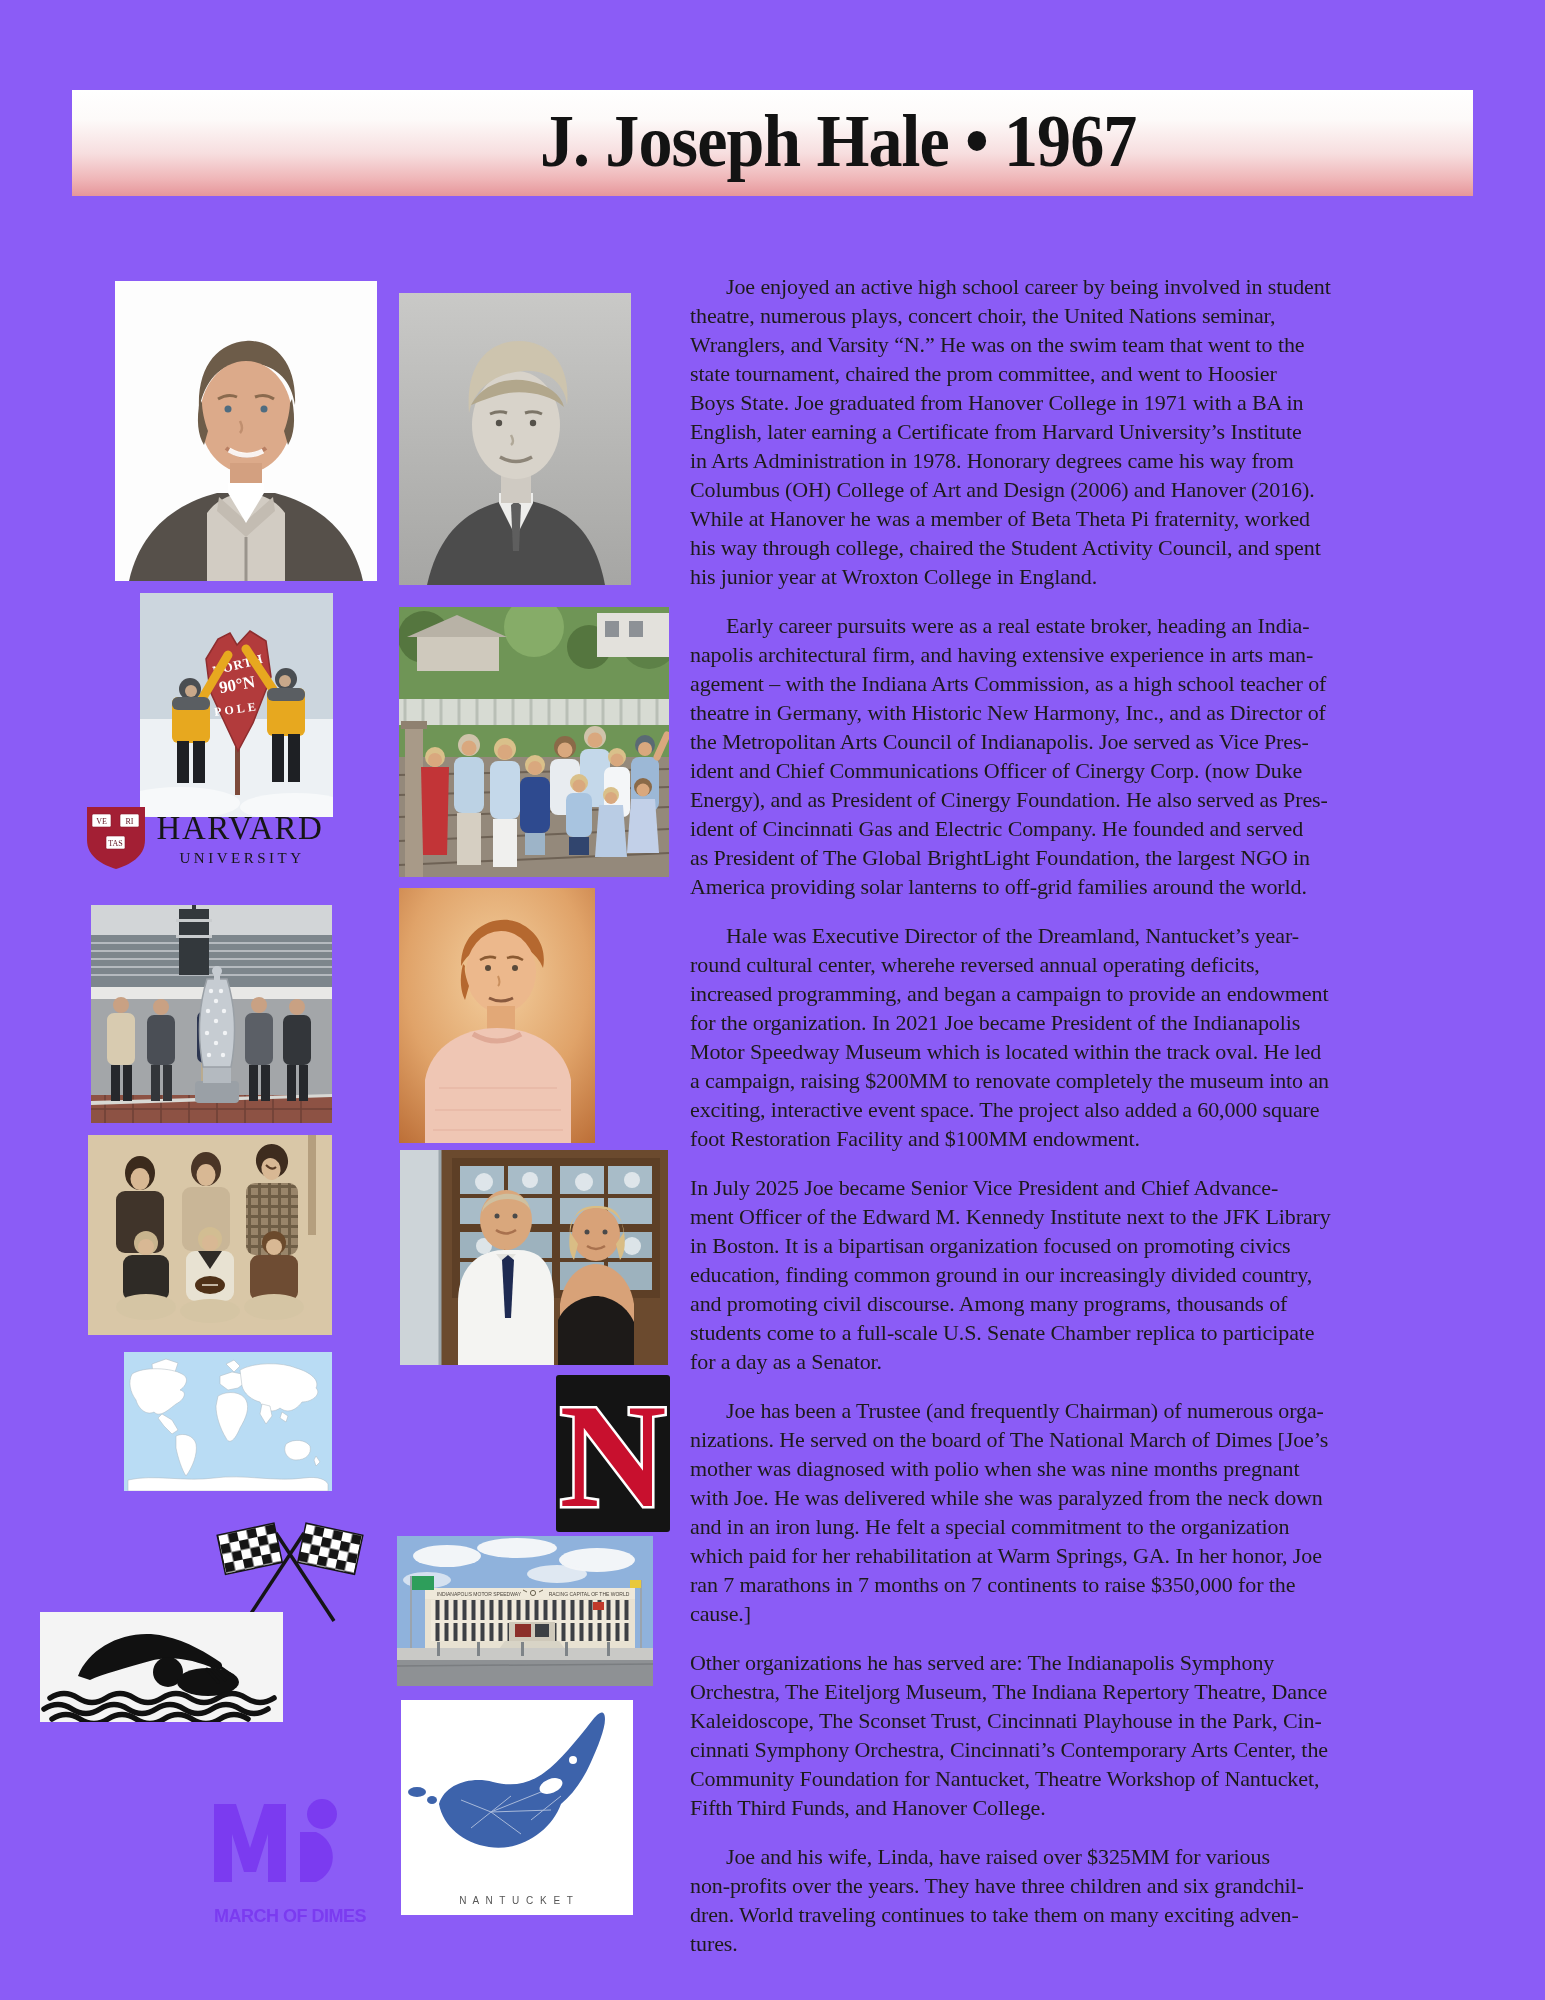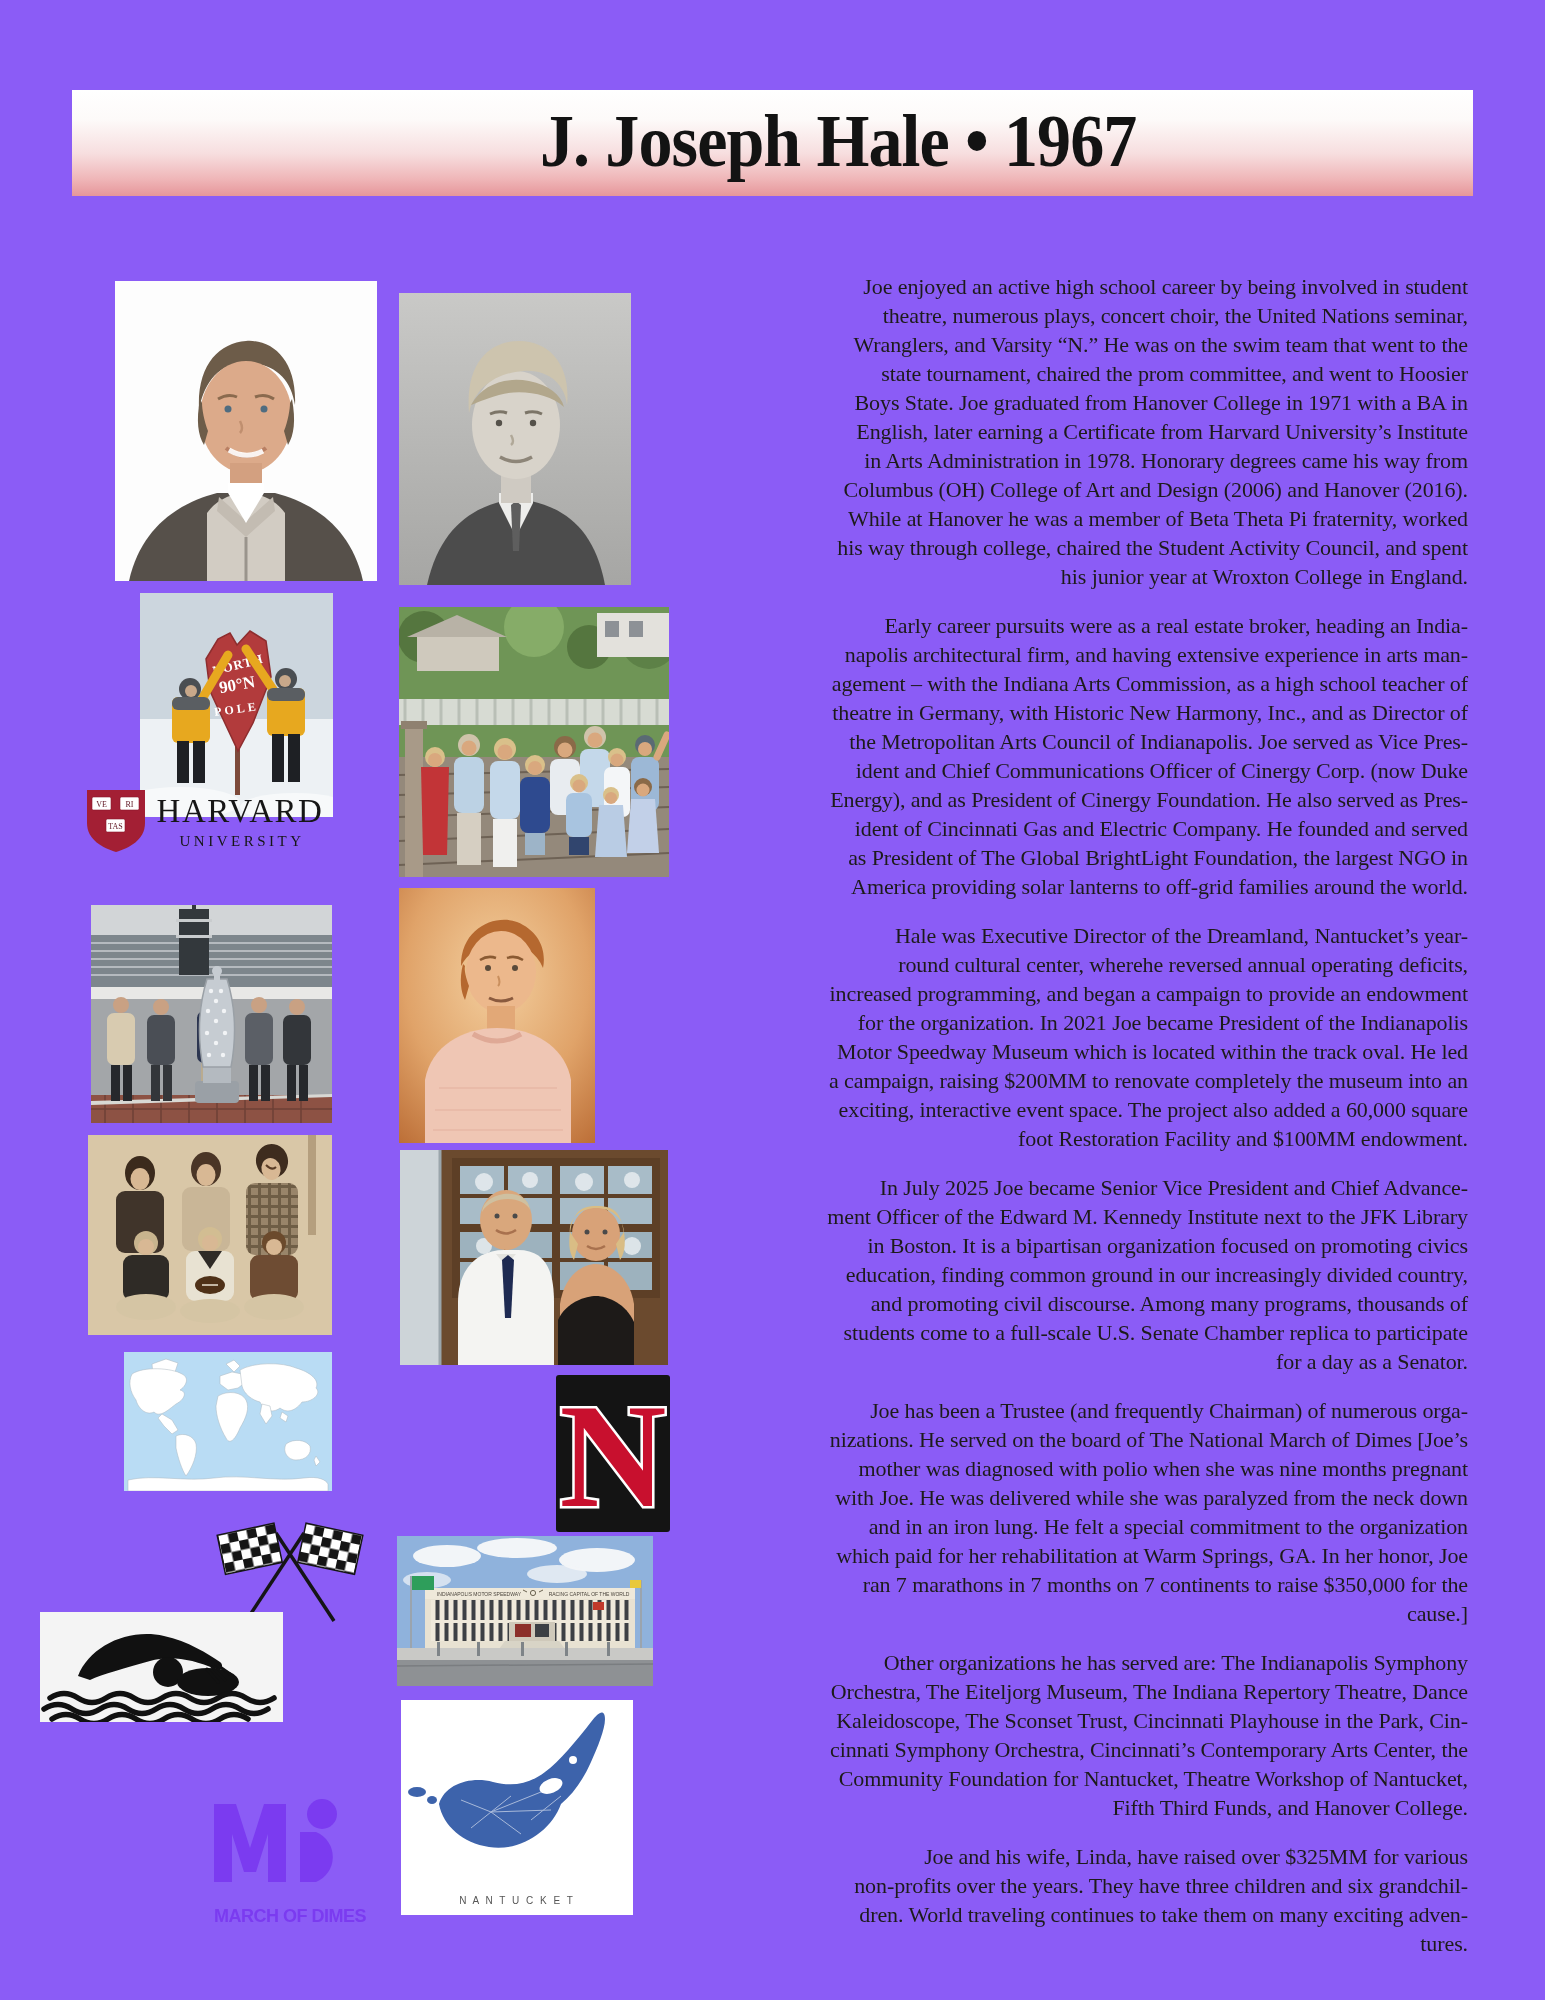--- a/index.html
+++ b/index.html
@@ -7,21 +7,21 @@
         font-family:"Liberation Serif", serif;}
   .banner{position:absolute;left:72px;top:90px;width:1401px;height:106px;
           background:linear-gradient(180deg,#ffffff 0%,#fdfaf9 28%,#f7dedf 60%,#efb6b8 84%,#e6969a 100%);}
   .banner h1{position:absolute;left:468px;top:14px;margin:0;font-weight:700;color:#131313;
              font-size:74px;line-height:1;letter-spacing:-1px;white-space:nowrap;
              transform:scaleX(.92);transform-origin:left center;}
   .ph{position:absolute;overflow:hidden;}
   .ph svg{display:block;width:100%;height:100%;}
   .article{position:absolute;left:690px;top:272px;width:778px;color:#1d1b1a;}
   .article p{margin:0 0 20px 0;font-size:22px;line-height:29px;white-space:pre-line;
-             letter-spacing:-0.1px;text-align:right;}
+             letter-spacing:-0.1px;}
   .article p.indent{text-indent:36px;}
   text{font-family:"Liberation Sans", sans-serif;}
   text.serif{font-family:"Liberation Serif", serif;}
 </style>
 </head>
 <body>
 
 <div class="page">
 
   <div class="banner">
@@ -187,21 +187,21 @@
         <circle cx="212" cy="188" r="8" fill="#d9c08a"></circle>
           <circle cx="212" cy="191" r="6" fill="#d9a87e"></circle>
         <path d="M200,198 h24 l4,52 h-32 Z" fill="#b9cce4"></path>
         <circle cx="244" cy="180" r="9" fill="#8a6a48"></circle>
           <circle cx="244" cy="183" r="6.5" fill="#d9a87e"></circle>
         <path d="M232,192 h24 l4,54 h-32 Z" fill="#c2d0e8"></path>
       </g>
     </svg>
   </div>
 
-  <div class="ph" style="left:82px;top:787px;width:250px;height:67px">
+  <div class="ph" style="left:82px;top:804px;width:250px;height:67px">
     <svg viewBox="0 0 250 67">
       <g>
         <path d="M5,3 h58 v33 c0,17 -16,25 -29,29 c-13,-4 -29,-12 -29,-29 Z" fill="#a31f34"></path>
         <g fill="#ffffff" stroke="#8a1a2c" stroke-width=".6">
           <rect x="10" y="10" width="19" height="13" rx="1.5"></rect>
           <rect x="38" y="10" width="19" height="13" rx="1.5"></rect>
           <rect x="24" y="32" width="19" height="13" rx="1.5"></rect>
         </g>
         <text class="serif" x="19.5" y="20" font-size="8" fill="#5e1320" text-anchor="middle">VE</text>
         <text class="serif" x="47.5" y="20" font-size="8" fill="#5e1320" text-anchor="middle">RI</text>

